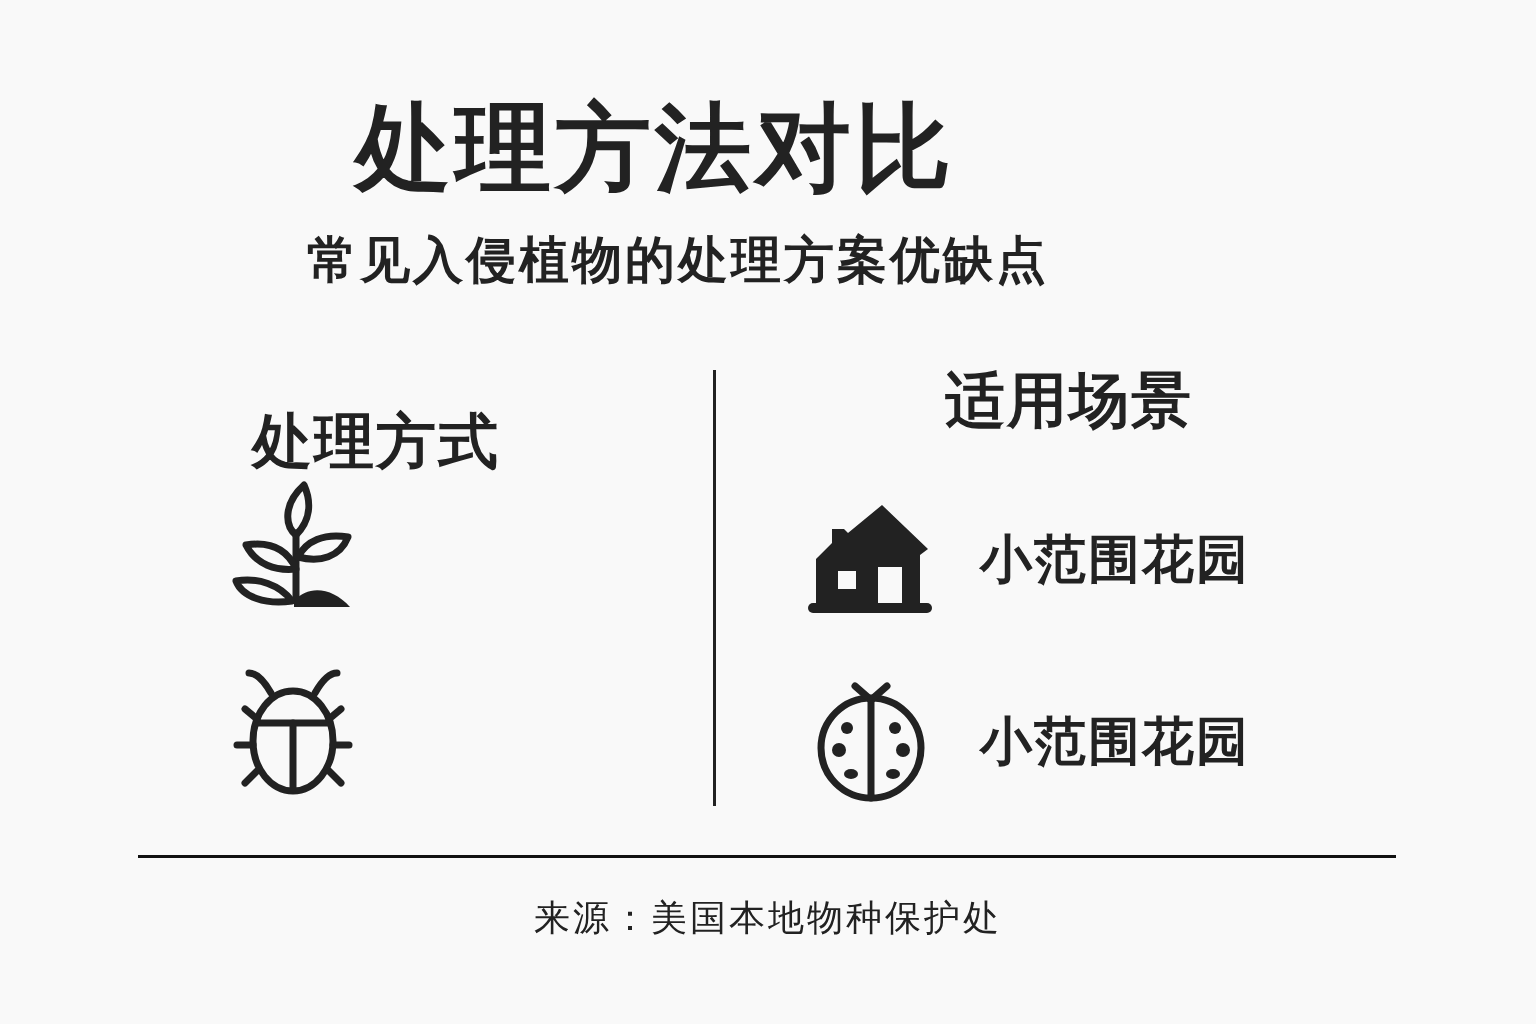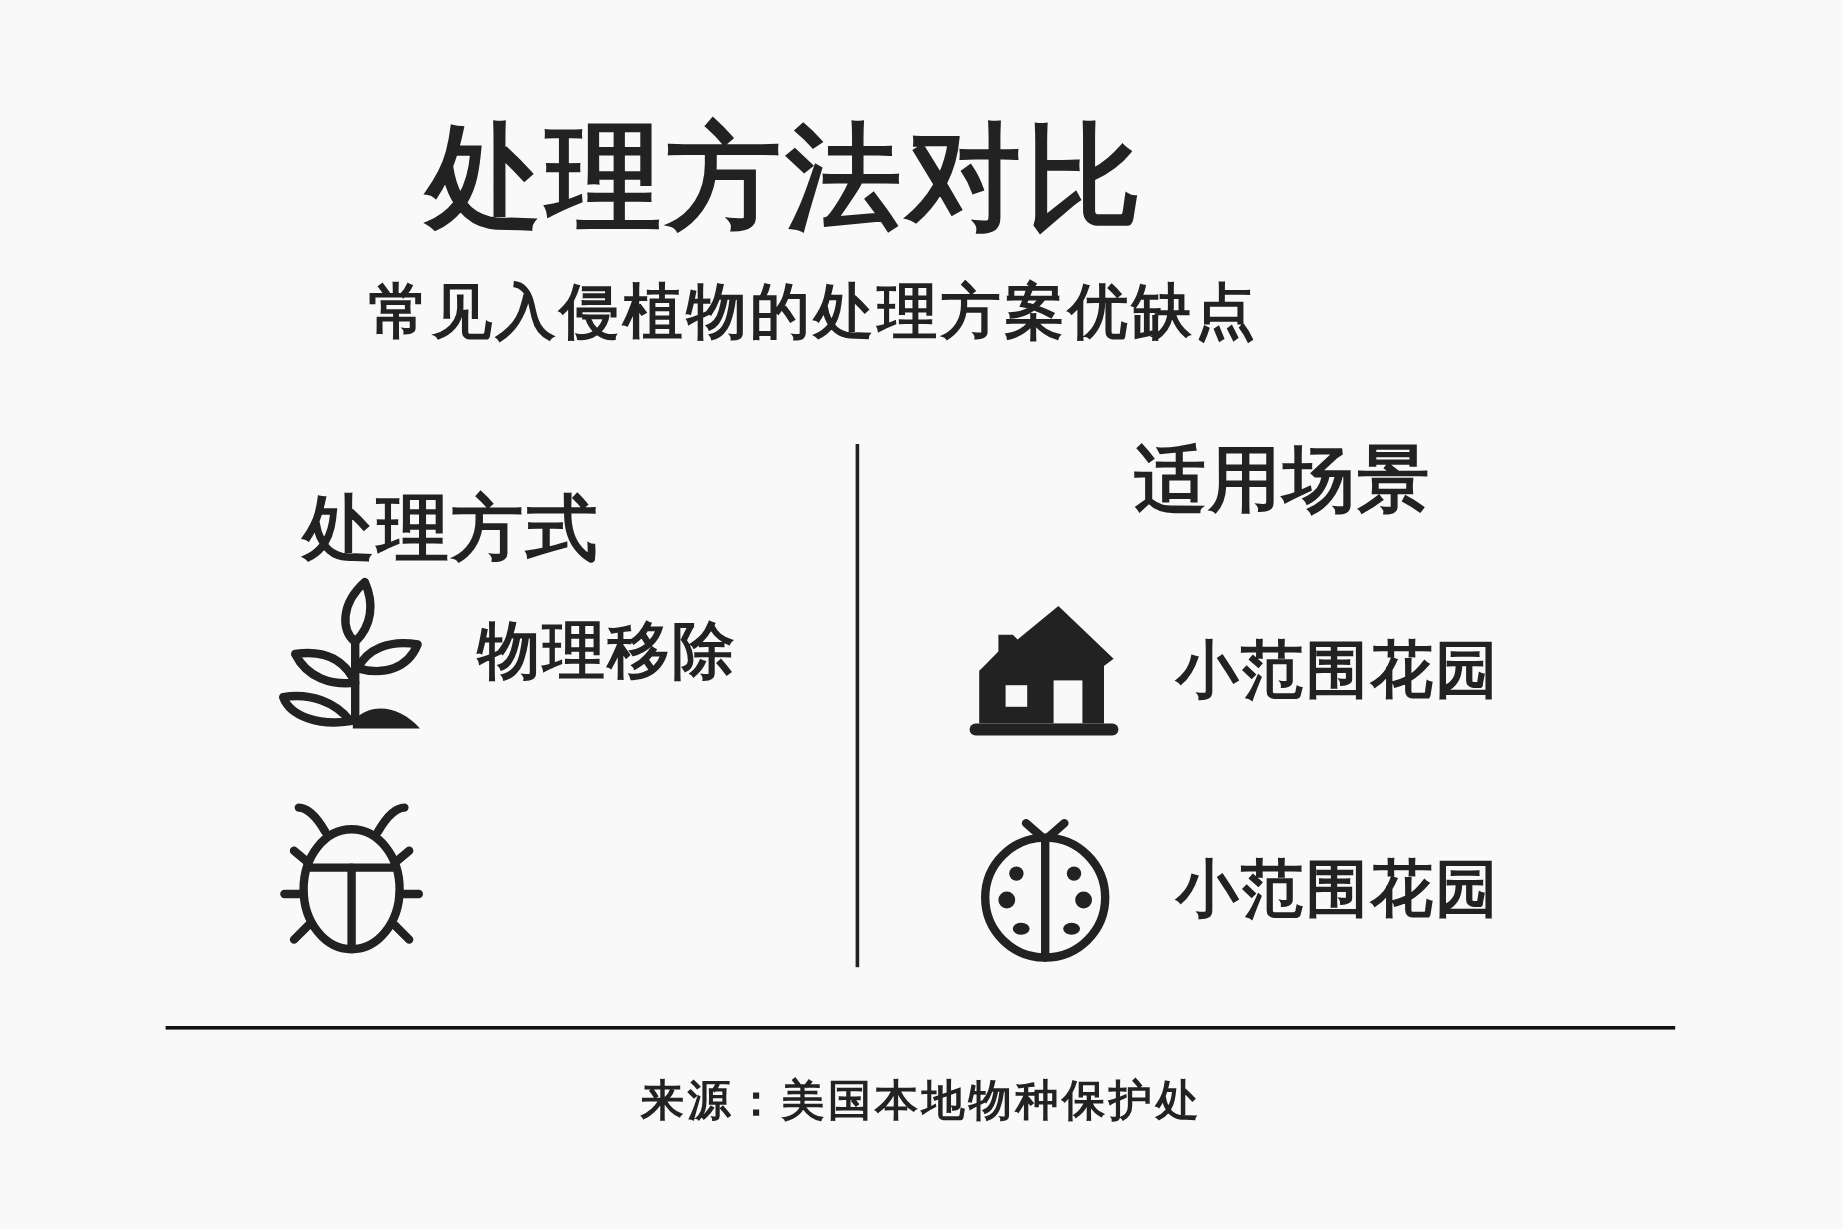--- a/index.html
+++ b/index.html
@@ -33,21 +33,21 @@
     }
     .row { position: absolute; display: flex; align-items: center; }
     .row .icon { width: 130px; height: 130px; display: flex; align-items: center; justify-content: center; }
     .row .label { font-size: 52px; font-weight: bold; letter-spacing: 2px; line-height: 64px; }
     .hdivider {
       position: absolute; left: 138px; top: 855px; width: 1258px; height: 3px;
       background: #111111;
     }
     .source {
       position: absolute; left: 0; top: 892px; width: 1536px;
-      text-align: center; font-size: 36px; font-weight: bold; letter-spacing: 3px;
+      text-align: center; font-size: 36px; font-weight: normal; letter-spacing: 3px;
       line-height: 52px;
     }
   </style>
 </head>
 <body>
 
 <div class="title">处理方法对比</div>
 <div class="subtitle">常见入侵植物的处理方案优缺点</div>
 
 <div class="col-heading left">处理方式</div>
@@ -61,21 +61,20 @@
       <g fill="none" stroke="#222" stroke-width="7" stroke-linejoin="round" stroke-linecap="round">
         <path d="M68 128 L68 60"></path>
         <path d="M68 62 C56 52 56 30 76 12 C84 30 82 48 68 62 Z"></path>
         <path d="M68 96 C60 78 44 68 18 72 C28 92 48 98 68 96 Z"></path>
         <path d="M70 84 C78 68 96 60 120 64 C112 84 92 90 70 84 Z"></path>
         <path d="M64 128 C52 112 30 104 8 108 C14 124 38 132 64 128 Z"></path>
       </g>
       <path d="M66 128 C80 112 104 114 122 134 L66 134 Z" fill="#222"></path>
     </svg>
   </div>
-  <div class="label" style="margin-left:40px;">物理移除</div>
 </div>
 
 <div class="row" style="left:228px; top:668px;">
   <div class="icon">
     <svg width="120" height="140" viewBox="0 0 120 140">
       <g fill="none" stroke="#222" stroke-width="7" stroke-linecap="round" stroke-linejoin="round">
         <path d="M38 30 C30 16 22 10 16 10"></path>
         <path d="M82 30 C90 16 98 10 104 10"></path>
         <ellipse cx="60" cy="78" rx="40" ry="50"></ellipse>
         <path d="M24 60 L96 60"></path>

